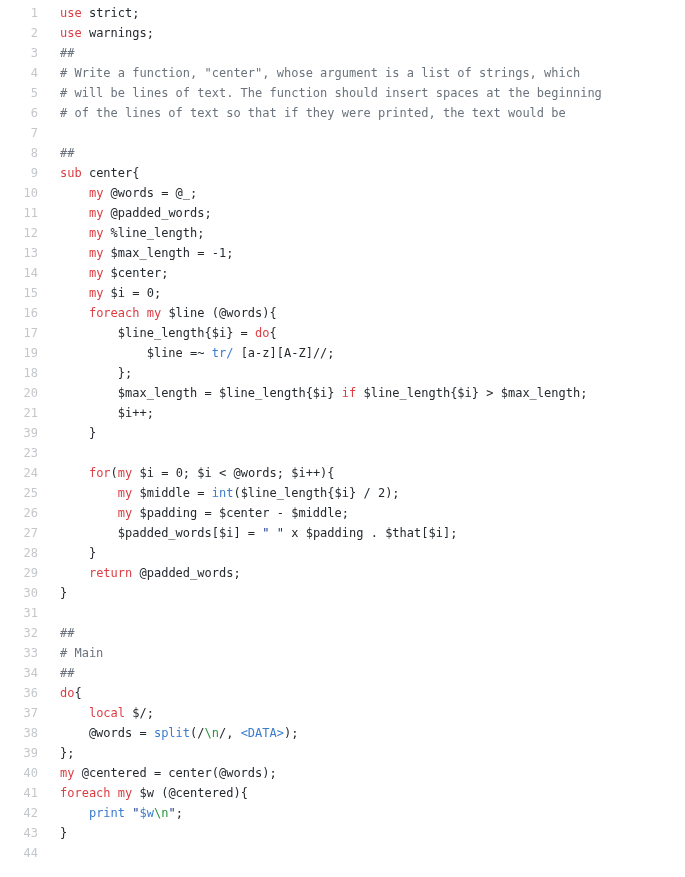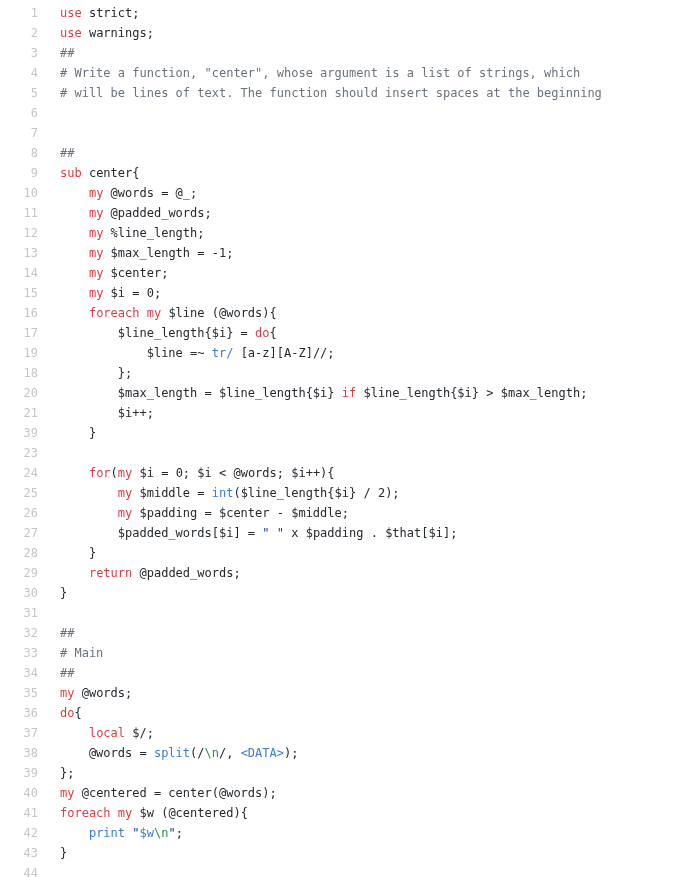--- a/index.html
+++ b/index.html
@@ -64,20 +64,21 @@
       <div class="row">
         <span class="ln">4</span>
         <span class="code"><span class="tk-c"># Write a function, "center", whose argument is a list of strings, which</span></span>
       </div>
       <div class="row">
         <span class="ln">5</span>
         <span class="code"><span class="tk-c"># will be lines of text. The function should insert spaces at the beginning</span></span>
       </div>
       <div class="row">
         <span class="ln">6</span>
+        <span class="code"><span class="tk-c"># of the lines of text so that if they were printed, the text would be</span></span>
       </div>
       <div class="row">
         <span class="ln">7</span>
       </div>
       <div class="row">
         <span class="ln">8</span>
         <span class="code"><span class="tk-c">##</span></span>
       </div>
       <div class="row">
         <span class="ln">9</span>
@@ -174,24 +175,20 @@
         <span class="ln">32</span>
         <span class="code"><span class="tk-c">##</span></span>
       </div>
       <div class="row">
         <span class="ln">33</span>
         <span class="code"><span class="tk-c"># Main</span></span>
       </div>
       <div class="row">
         <span class="ln">34</span>
         <span class="code"><span class="tk-c">##</span></span>
-      </div>
-      <div class="row">
-        <span class="ln">35</span>
-        <span class="code"><span class="tk-k">my</span><span class="tk-p"> @words;</span></span>
       </div>
       <div class="row">
         <span class="ln">36</span>
         <span class="code"><span class="tk-k">do</span><span class="tk-p">{</span></span>
       </div>
       <div class="row">
         <span class="ln">37</span>
         <span class="code"><span class="tk-p">    </span><span class="tk-k">local</span><span class="tk-p"> $/;</span></span>
       </div>
       <div class="row">

